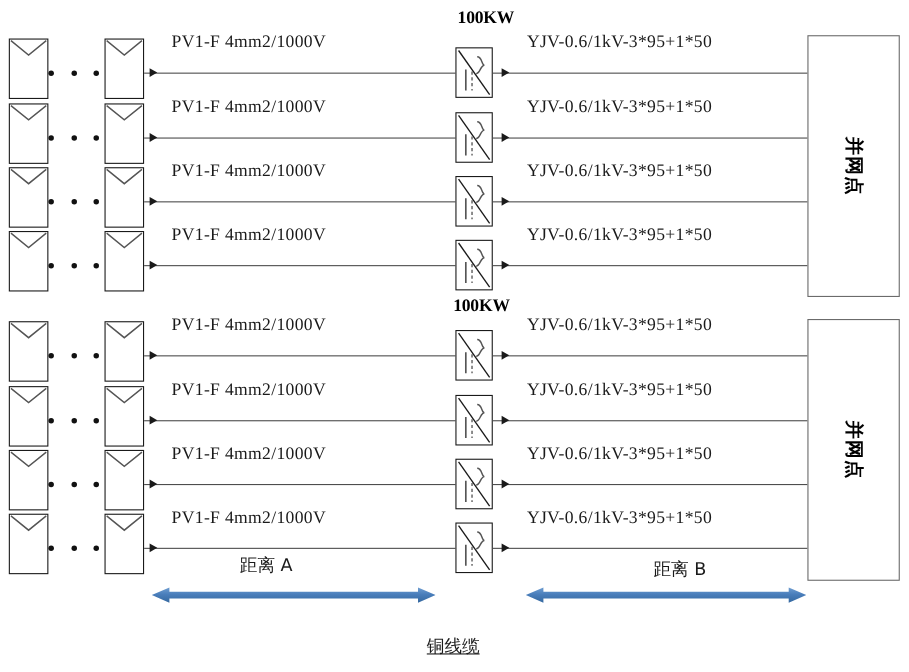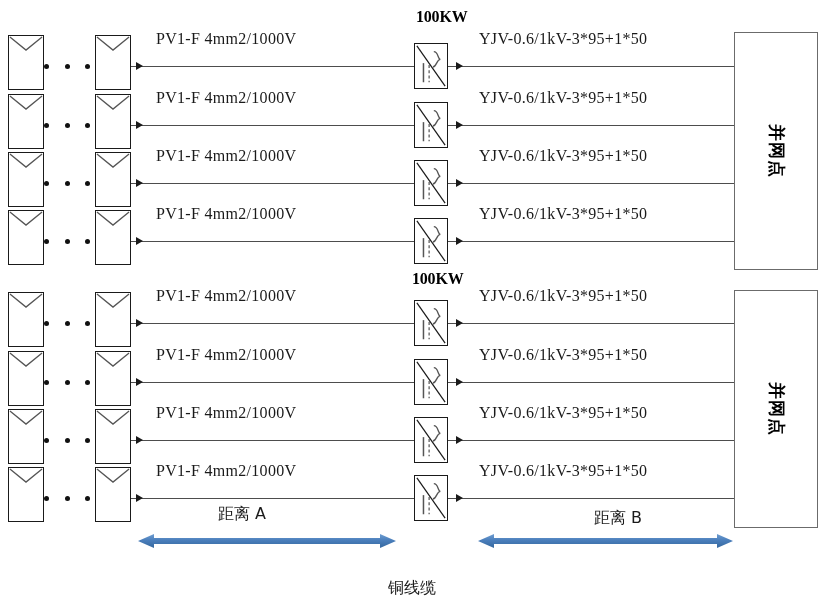--- a/index.html
+++ b/index.html
@@ -399,15 +399,15 @@
         <linearGradient id="gB" x1="0" y1="0" x2="0" y2="1">
           <stop offset="0%" stop-color="#6f9ed1"></stop>
           <stop offset="45%" stop-color="#4A7EBB"></stop>
           <stop offset="100%" stop-color="#35689f"></stop>
         </linearGradient>
       </defs>
       <polygon points="0,8 16,1 16,5 239,5 239,1 255,8 239,15 239,11 16,11 16,15" fill="url(#gB)"></polygon>
     </svg>
   </div>
 
-  <div class="caption" style="left:388px;top:578px;">铜线缆</div>
+  <div class="caption" style="left:388px;top:578px;text-decoration:underline;">铜线缆</div>
 
 </div>
 
 </body></html>

